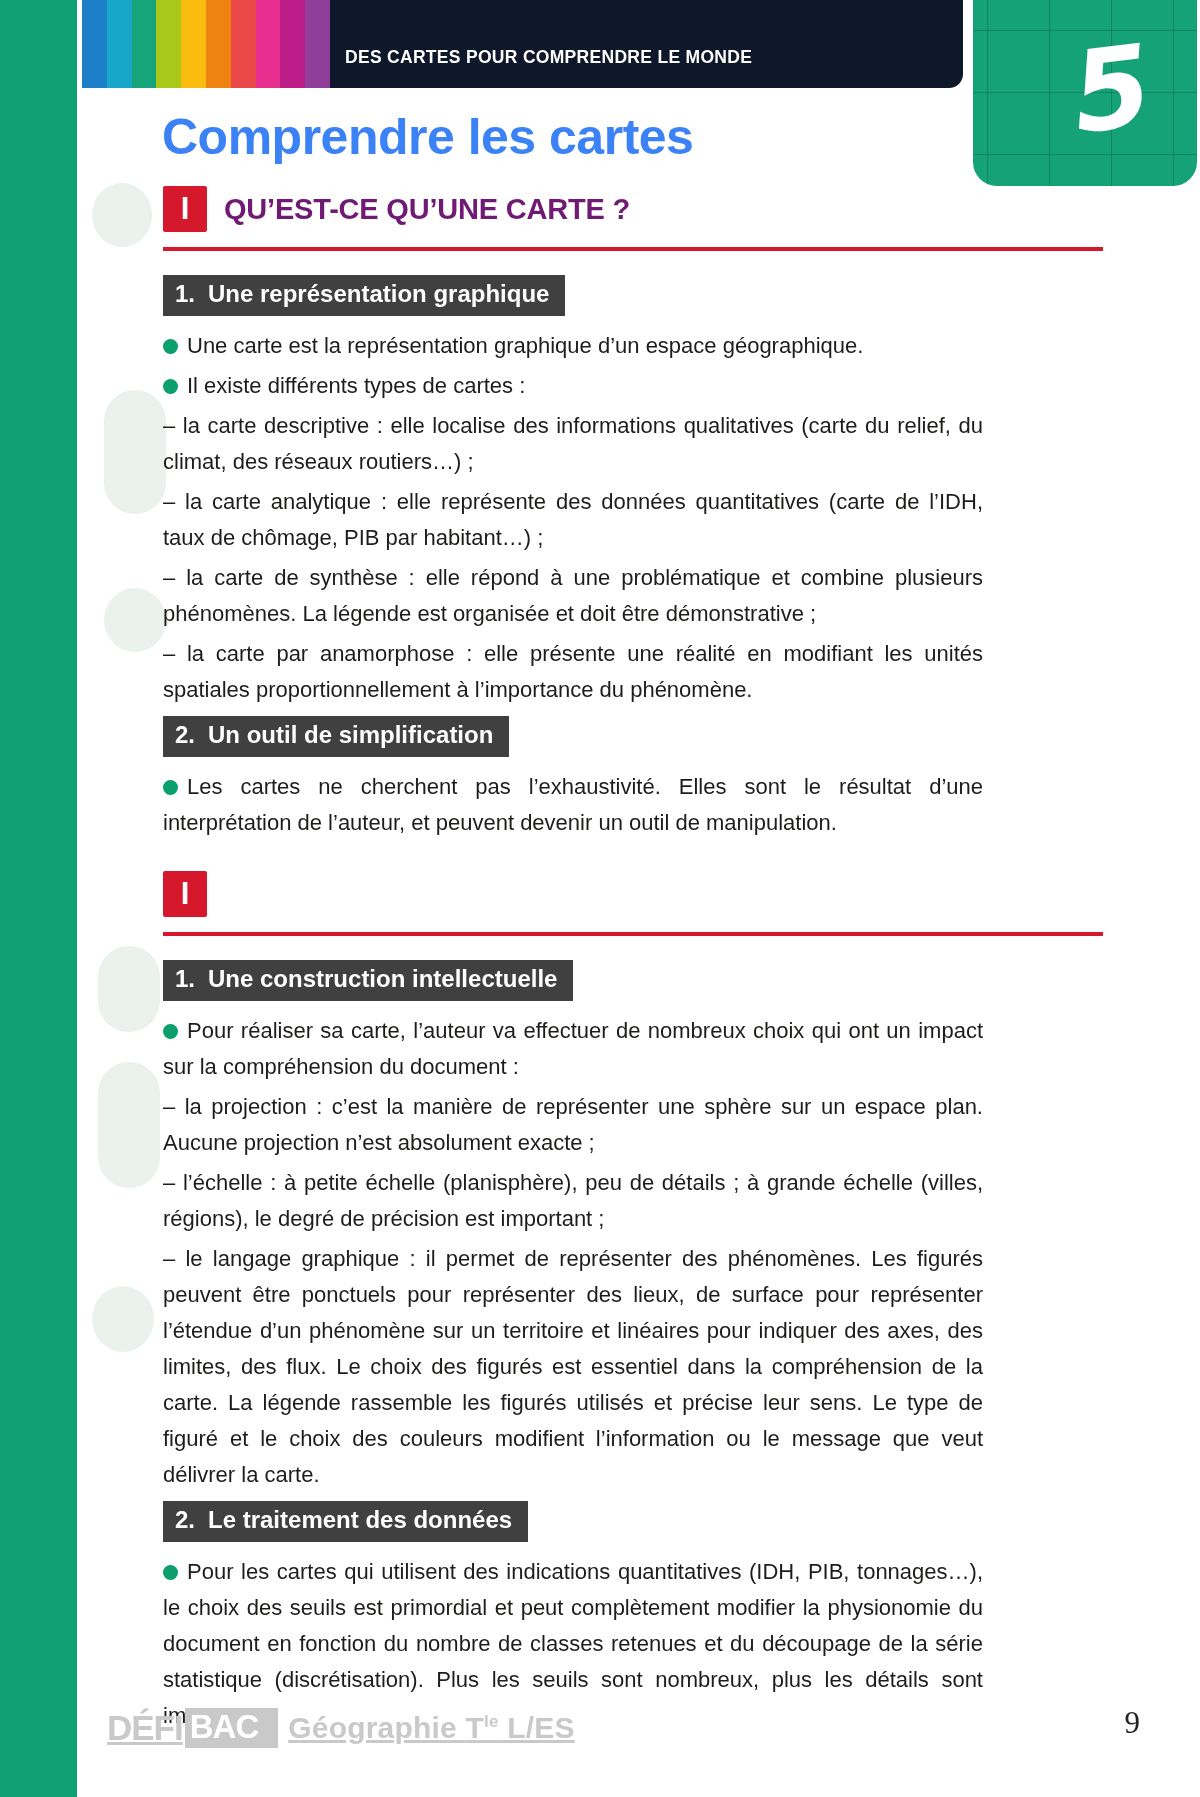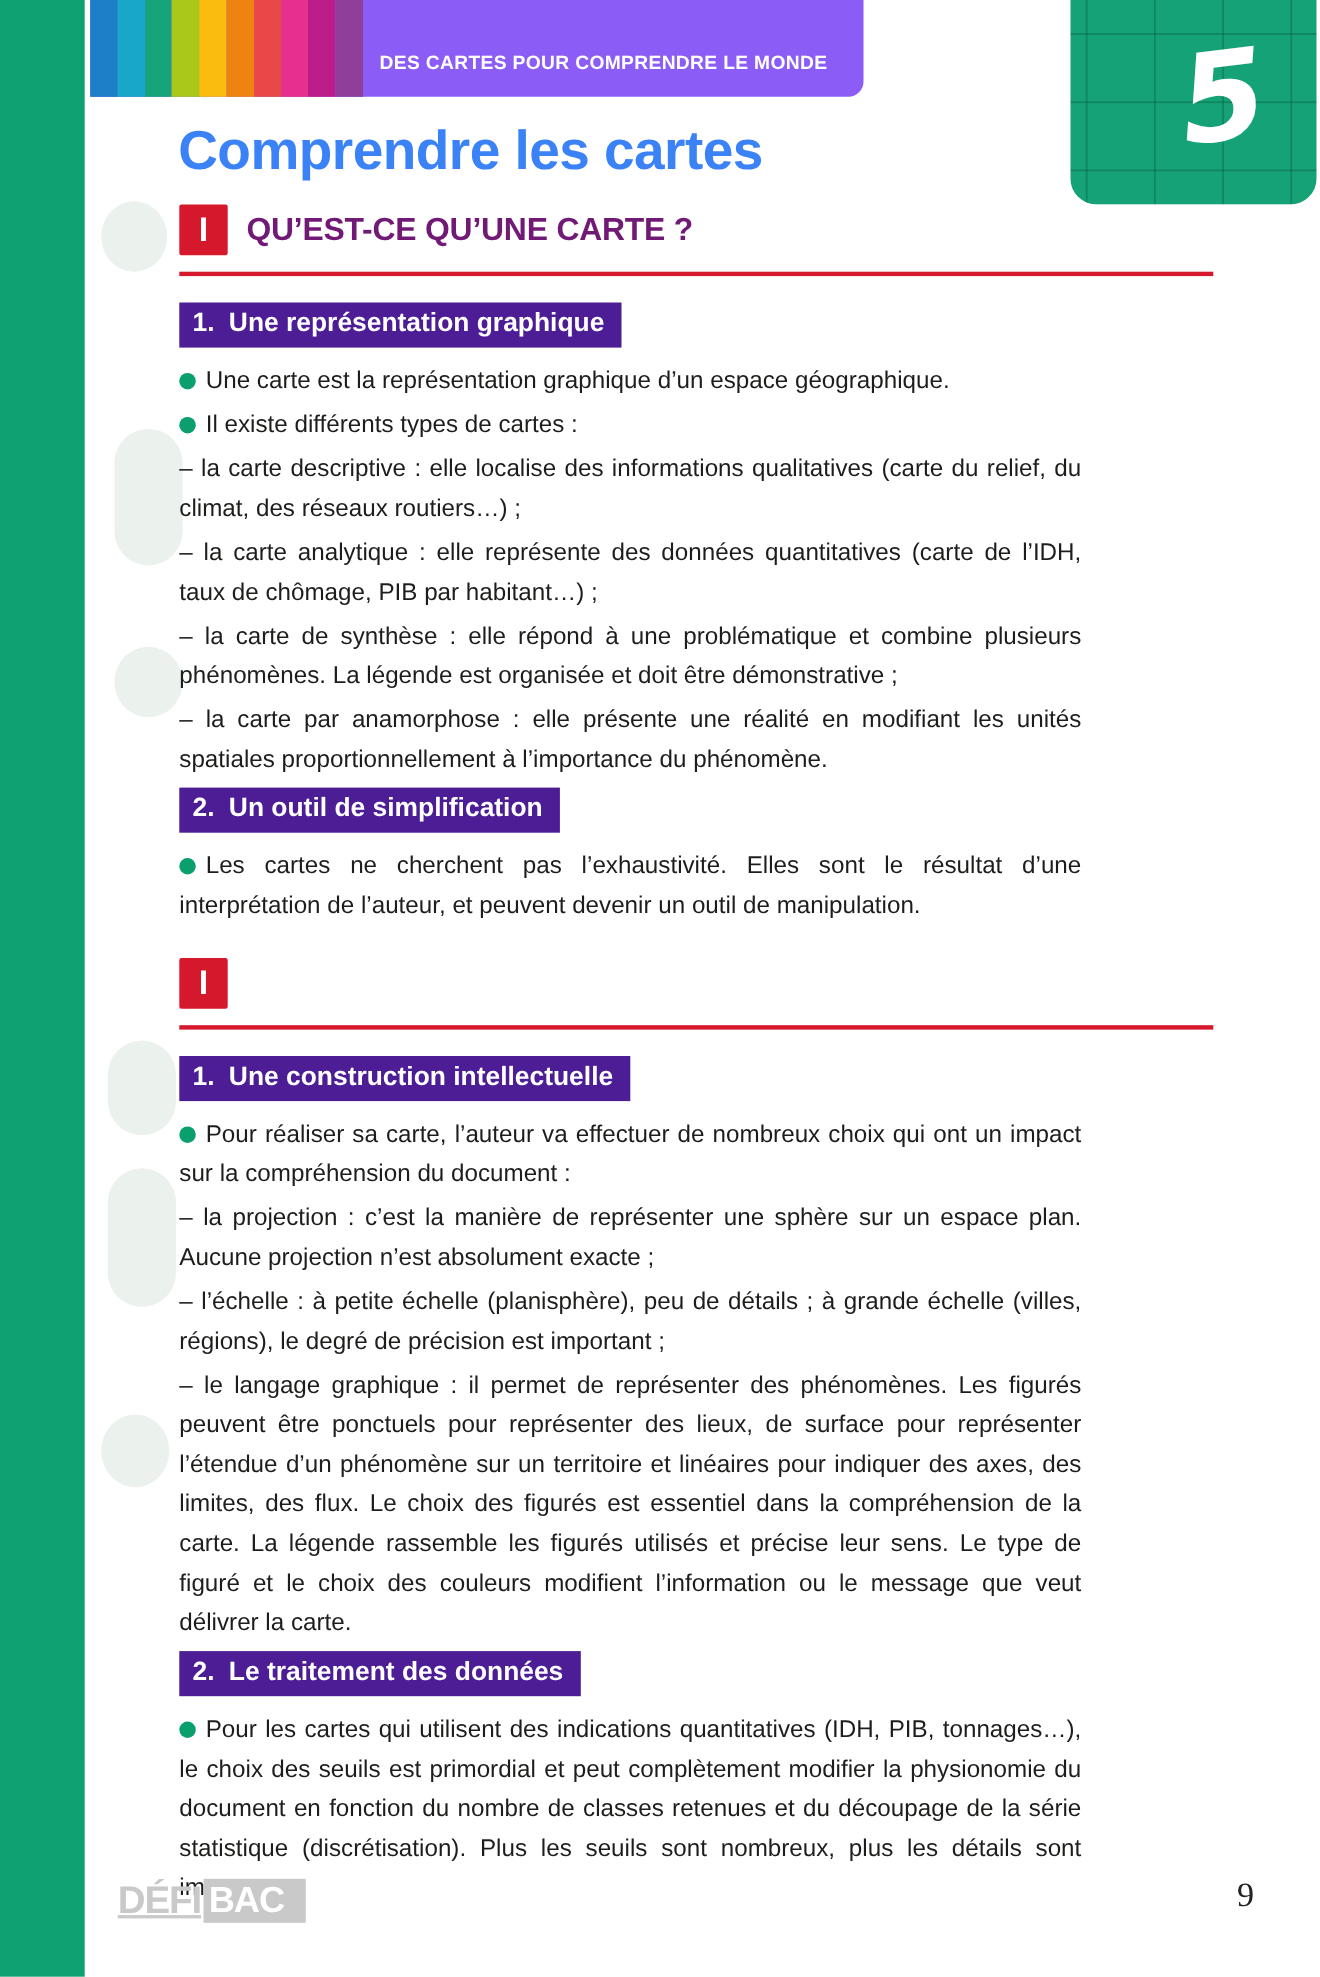--- a/index.html
+++ b/index.html
@@ -2,21 +2,21 @@
 <html lang="fr"><head>
 <meta charset="utf-8">
 <style>
   html,body{margin:0;padding:0;}
   body{
     width:1200px;height:1797px;position:relative;background:#ffffff;
     font-family:"Liberation Sans",sans-serif;overflow:hidden;
   }
   
   .sidebar{position:absolute;left:0;top:0;width:77px;height:1797px;background:#10a173;}
-  .top-band{position:absolute;left:82px;top:0;width:703px;height:88px;background:#8b5cf6;
+  .top-band{position:absolute;left:82px;top:0;width:881px;height:88px;background:#0f172a;
     border-bottom-right-radius:14px;}
   .stripes{position:absolute;left:0;top:0;width:248px;height:88px;display:flex;}
   .stripes div{flex:1 1 auto;height:88px;}
   .band-title{position:absolute;left:263px;top:47px;color:#ffffff;font-weight:bold;
     font-size:17.5px;letter-spacing:.3px;white-space:nowrap;}
   .grid-box{position:absolute;left:973px;top:0;width:224px;height:186px;background:#16a277;
     border-radius:0 0 24px 24px;
     background-image:
       linear-gradient(to right,rgba(5,92,63,.38) 1.5px,transparent 1.5px),
       linear-gradient(to bottom,rgba(5,92,63,.38) 1.5px,transparent 1.5px);
@@ -38,21 +38,21 @@
   #content{position:absolute;left:163px;top:186px;width:820px;color:#1d1d1b;}
   .block-part{margin:0 0 20px 0;width:940px;}
   .block-part:not(:first-child){margin-top:30px;}
   .part-row{display:flex;align-items:center;gap:17px;}
   .part-marker{display:inline-flex;align-items:center;justify-content:center;
     width:44px;height:46px;background:#d5182b;color:#ffffff;font-weight:bold;
     font-size:31px;border-radius:2px;}
   .part-title{color:#701a75;font-weight:bold;font-size:29px;letter-spacing:-.2px;
     white-space:nowrap;}
   .part-rule{height:4px;background:#d5182b;margin-top:15px;width:940px;}
-  .block-sub{display:inline-block;background:#4c1d95;color:#ffffff;font-weight:bold;
+  .block-sub{display:inline-block;background:#404040;color:#ffffff;font-weight:bold;
     font-size:24px;padding:5px 16px 8px 12px;margin:4px 0 12px 0;}
   .block-sub .sub-number{margin-right:13px;}
   .block-para{font-size:22px;line-height:36px;margin:0 0 4px 0;text-align:justify;}
   .block-para .bold{font-weight:normal;}
   .bullet-dot{display:inline-block;width:15px;height:15px;border-radius:50%;
     background:#0a9f6d;margin-right:9px;vertical-align:-1px;}
   
   .footer{position:absolute;left:107px;top:1708px;display:flex;align-items:center;
     color:#c9c9c9;white-space:nowrap;text-decoration:underline;}
   .logo-defi{font-weight:bold;font-size:35px;letter-spacing:-1px;}
@@ -105,14 +105,18 @@
     </div><div class="block-sub"><span class="sub-number">1.</span><span class="sub-title">Une représentation graphique</span></div><p class="block-para"><span class="bullet-dot"></span><span>Une carte est la représentation graphique d’un espace géographique.</span></p><p class="block-para"><span class="bullet-dot"></span><span>Il existe différents types de cartes :</span></p><p class="block-para"><span>– la </span><span class="bold">carte descriptive</span><span> : elle localise des informations qualitatives (carte du relief, du climat, des réseaux routiers…) ;</span></p><p class="block-para"><span>– la </span><span class="bold">carte analytique</span><span> : elle représente des données quantitatives (carte de l’IDH, taux de chômage, PIB par habitant…) ;</span></p><p class="block-para"><span>– la </span><span class="bold">carte de synthèse</span><span> : elle répond à une problématique et combine plusieurs phénomènes. La légende est organisée et doit être démonstrative ;</span></p><p class="block-para"><span>– la </span><span class="bold">carte par anamorphose</span><span> : elle présente une réalité en modifiant les unités spatiales proportionnellement à l’importance du phénomène.</span></p><div class="block-sub"><span class="sub-number">2.</span><span class="sub-title">Un outil de simplification</span></div><p class="block-para"><span class="bullet-dot"></span><span>Les cartes ne cherchent pas l’exhaustivité. Elles sont le résultat d’une interprétation de l’auteur, et peuvent devenir un outil de manipulation.</span></p><div class="block-part">
       <div class="part-row">
         <span class="part-marker">I</span>
       </div>
       <div class="part-rule"></div>
     </div><div class="block-sub"><span class="sub-number">1.</span><span class="sub-title">Une construction intellectuelle</span></div><p class="block-para"><span class="bullet-dot"></span><span>Pour réaliser sa carte, l’auteur va effectuer de nombreux choix qui ont un impact sur la compréhension du document :</span></p><p class="block-para"><span>– la </span><span class="bold">projection</span><span> : c’est la manière de représenter une sphère sur un espace plan. Aucune projection n’est absolument exacte ;</span></p><p class="block-para"><span>– l’</span><span class="bold">échelle</span><span> : à petite échelle (planisphère), peu de détails ; à grande échelle (villes, régions), le degré de précision est important ;</span></p><p class="block-para"><span>– le </span><span class="bold">langage graphique</span><span> : il permet de représenter des phénomènes. Les figurés peuvent être </span><span class="bold">ponctuels</span><span> pour représenter des lieux, </span><span class="bold">de surface</span><span> pour représenter l’étendue d’un phénomène sur un territoire et </span><span class="bold">linéaires</span><span> pour indiquer des axes, des limites, des flux. Le choix des figurés est essentiel dans la compréhension de la carte. La légende rassemble les figurés utilisés et précise leur sens. Le type de figuré et le choix des couleurs modifient l’information ou le message que veut délivrer la carte.</span></p><div class="block-sub"><span class="sub-number">2.</span><span class="sub-title">Le traitement des données</span></div><p class="block-para"><span class="bullet-dot"></span><span>Pour les cartes qui utilisent des indications quantitatives (IDH, PIB, tonnages…), le choix des seuils est primordial et peut complètement modifier la physionomie du document en fonction du nombre de classes retenues et du découpage de la série statistique (</span><span class="bold">discrétisation</span><span>). Plus les seuils sont nombreux, plus les détails sont importants.</span></p></main>
 
 <div class="footer">
   <span class="logo-defi">DÉFI</span>
     <span class="logo-bac">BAC</span>
+  <span class="footer-caption">
+    <span>Géographie</span>
+    <span><span>T</span><sup>le</sup><span> L/ES</span></span>
+  </span>
 </div>
 <div class="page-number">9</div>
 
 </body></html>

